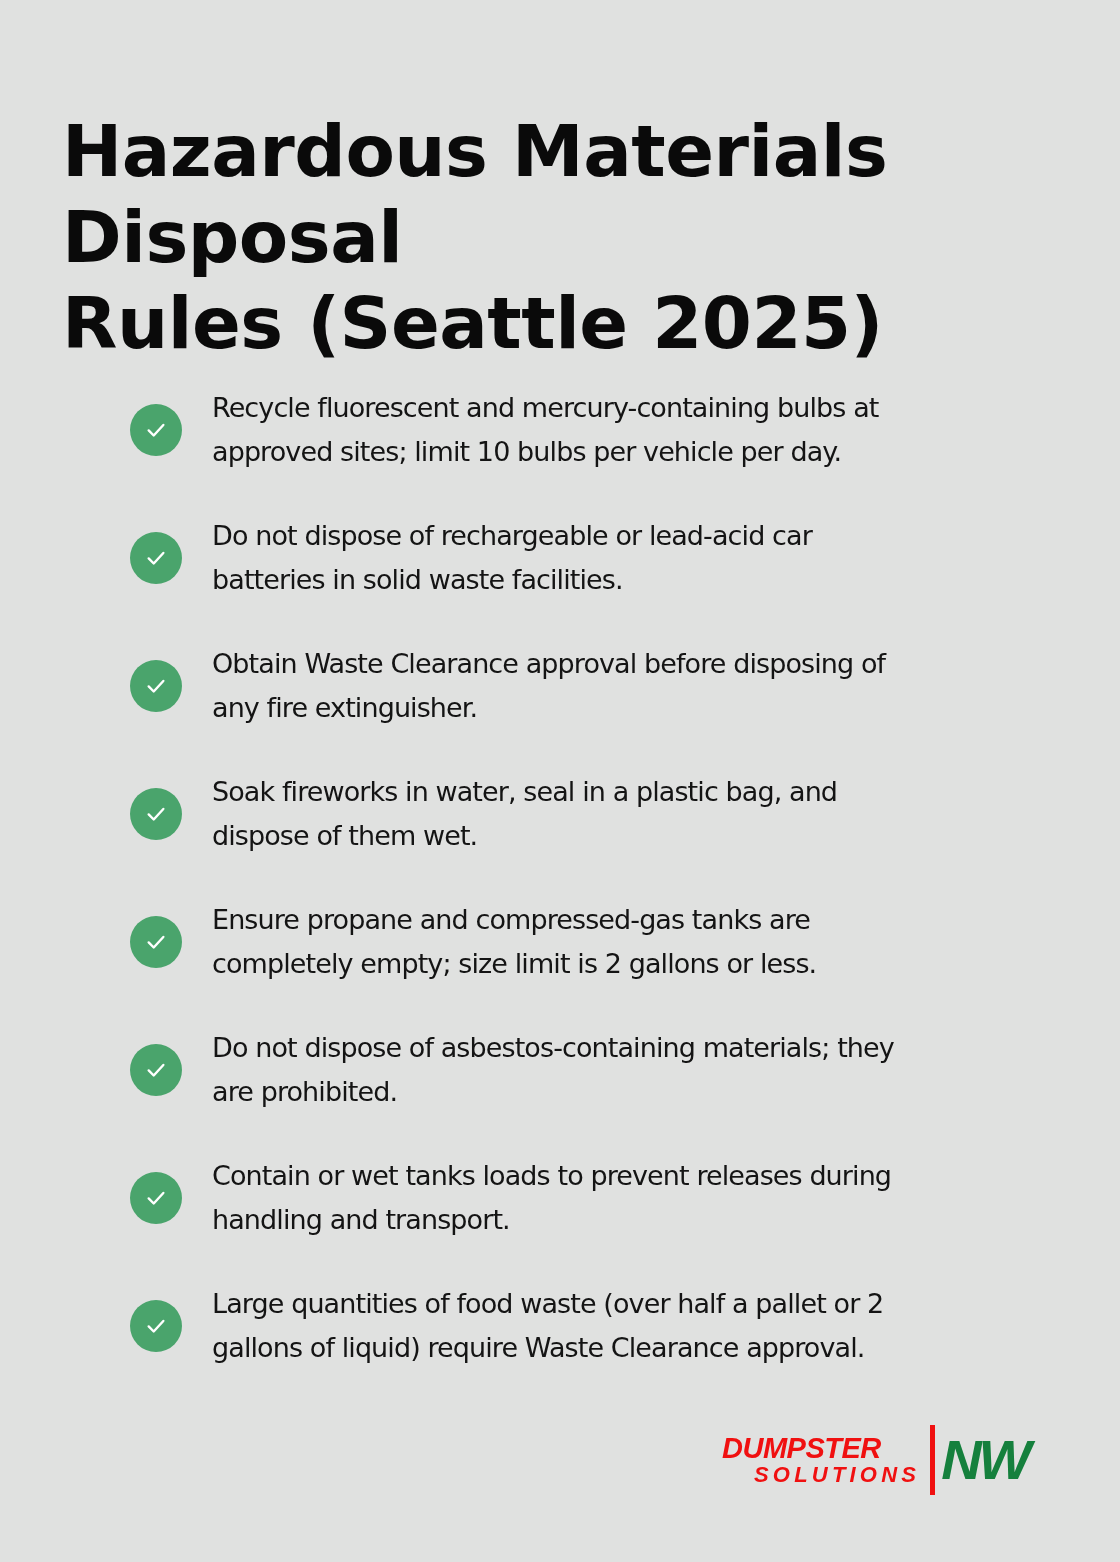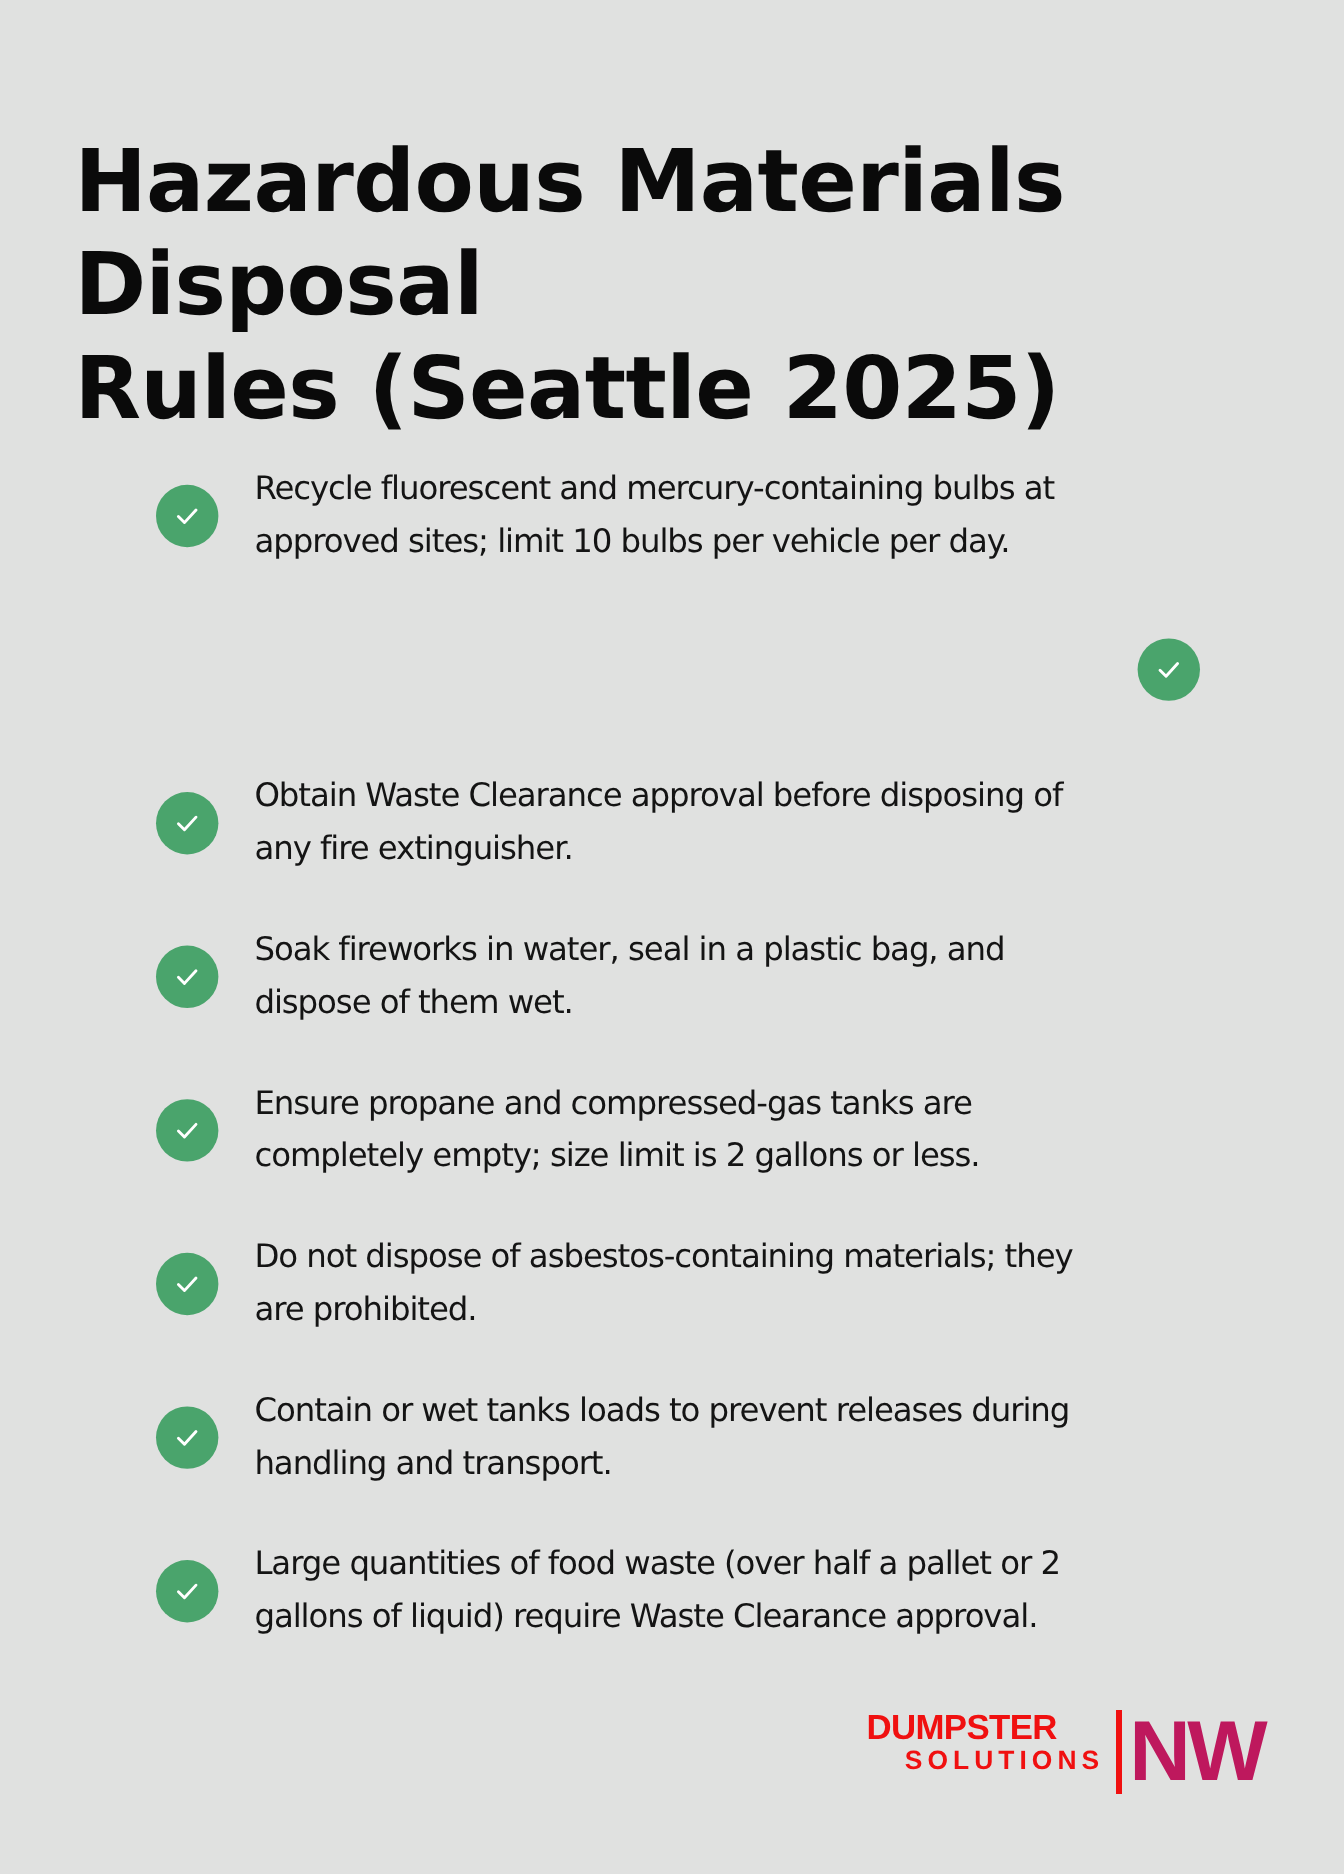--- a/index.html
+++ b/index.html
@@ -64,20 +64,22 @@
       width: 820px;
       position: relative;
       top: -2px;
     }
     .logo {
       position: absolute;
       left: 722px;
       top: 1425px;
       height: 70px;
       display: flex;
+      align-items: center;
+      font-style: italic;
     }
     .logo-left {
       display: flex;
       flex-direction: column;
       align-items: flex-start;
       font-family: "Liberation Sans", sans-serif;
       font-weight: bold;
       color: #f01010;
     }
     .logo-top {
@@ -93,23 +95,23 @@
     }
     .logo-bar {
       width: 5px;
       height: 70px;
       background: #f01010;
       margin: 0 6px 0 10px;
     }
     .logo-right {
       font-family: "Liberation Sans", sans-serif;
       font-weight: bold;
-      font-size: 71px;
+      font-size: 56px;
       line-height: 70px;
-      color: #be185d;
+      color: #15803d;
       letter-spacing: -3px;
     }
   </style>
 </head>
 <body>
 
 <h1 class="title">
   <span>Hazardous Materials Disposal</span><br>
   <span>Rules (Seattle 2025)</span>
 </h1>
@@ -125,20 +127,24 @@
       <span>Recycle fluorescent and mercury-containing bulbs at</span><br>
       <span>approved sites; limit 10 bulbs per vehicle per day.</span>
     </div>
   </li>
   <li class="item">
     <span class="check">
       <svg viewBox="0 0 24 24">
           <path d="M4 12.5 L9.5 18 L20 6.5" fill="none" stroke="#ffffff" stroke-width="2.6" stroke-linecap="round" stroke-linejoin="round"></path>
         </svg>
     </span>
+    <div class="item-text">
+      <span>Do not dispose of rechargeable or lead-acid car</span><br>
+      <span>batteries in solid waste facilities.</span>
+    </div>
   </li>
   <li class="item">
     <span class="check">
       <svg viewBox="0 0 24 24">
           <path d="M4 12.5 L9.5 18 L20 6.5" fill="none" stroke="#ffffff" stroke-width="2.6" stroke-linecap="round" stroke-linejoin="round"></path>
         </svg>
     </span>
     <div class="item-text">
       <span>Obtain Waste Clearance approval before disposing of</span><br>
       <span>any fire extinguisher.</span>

